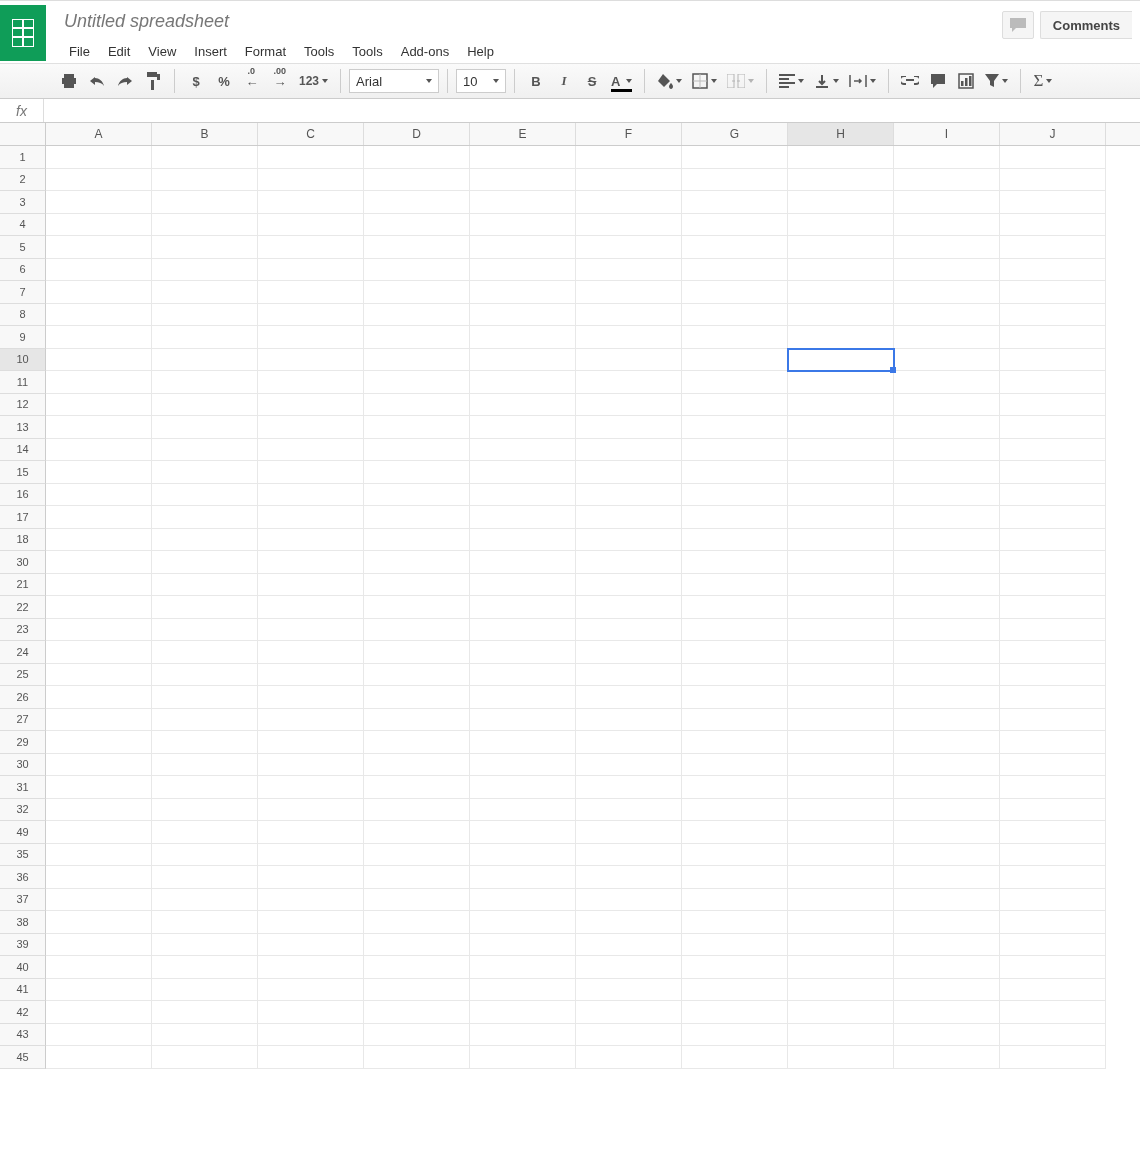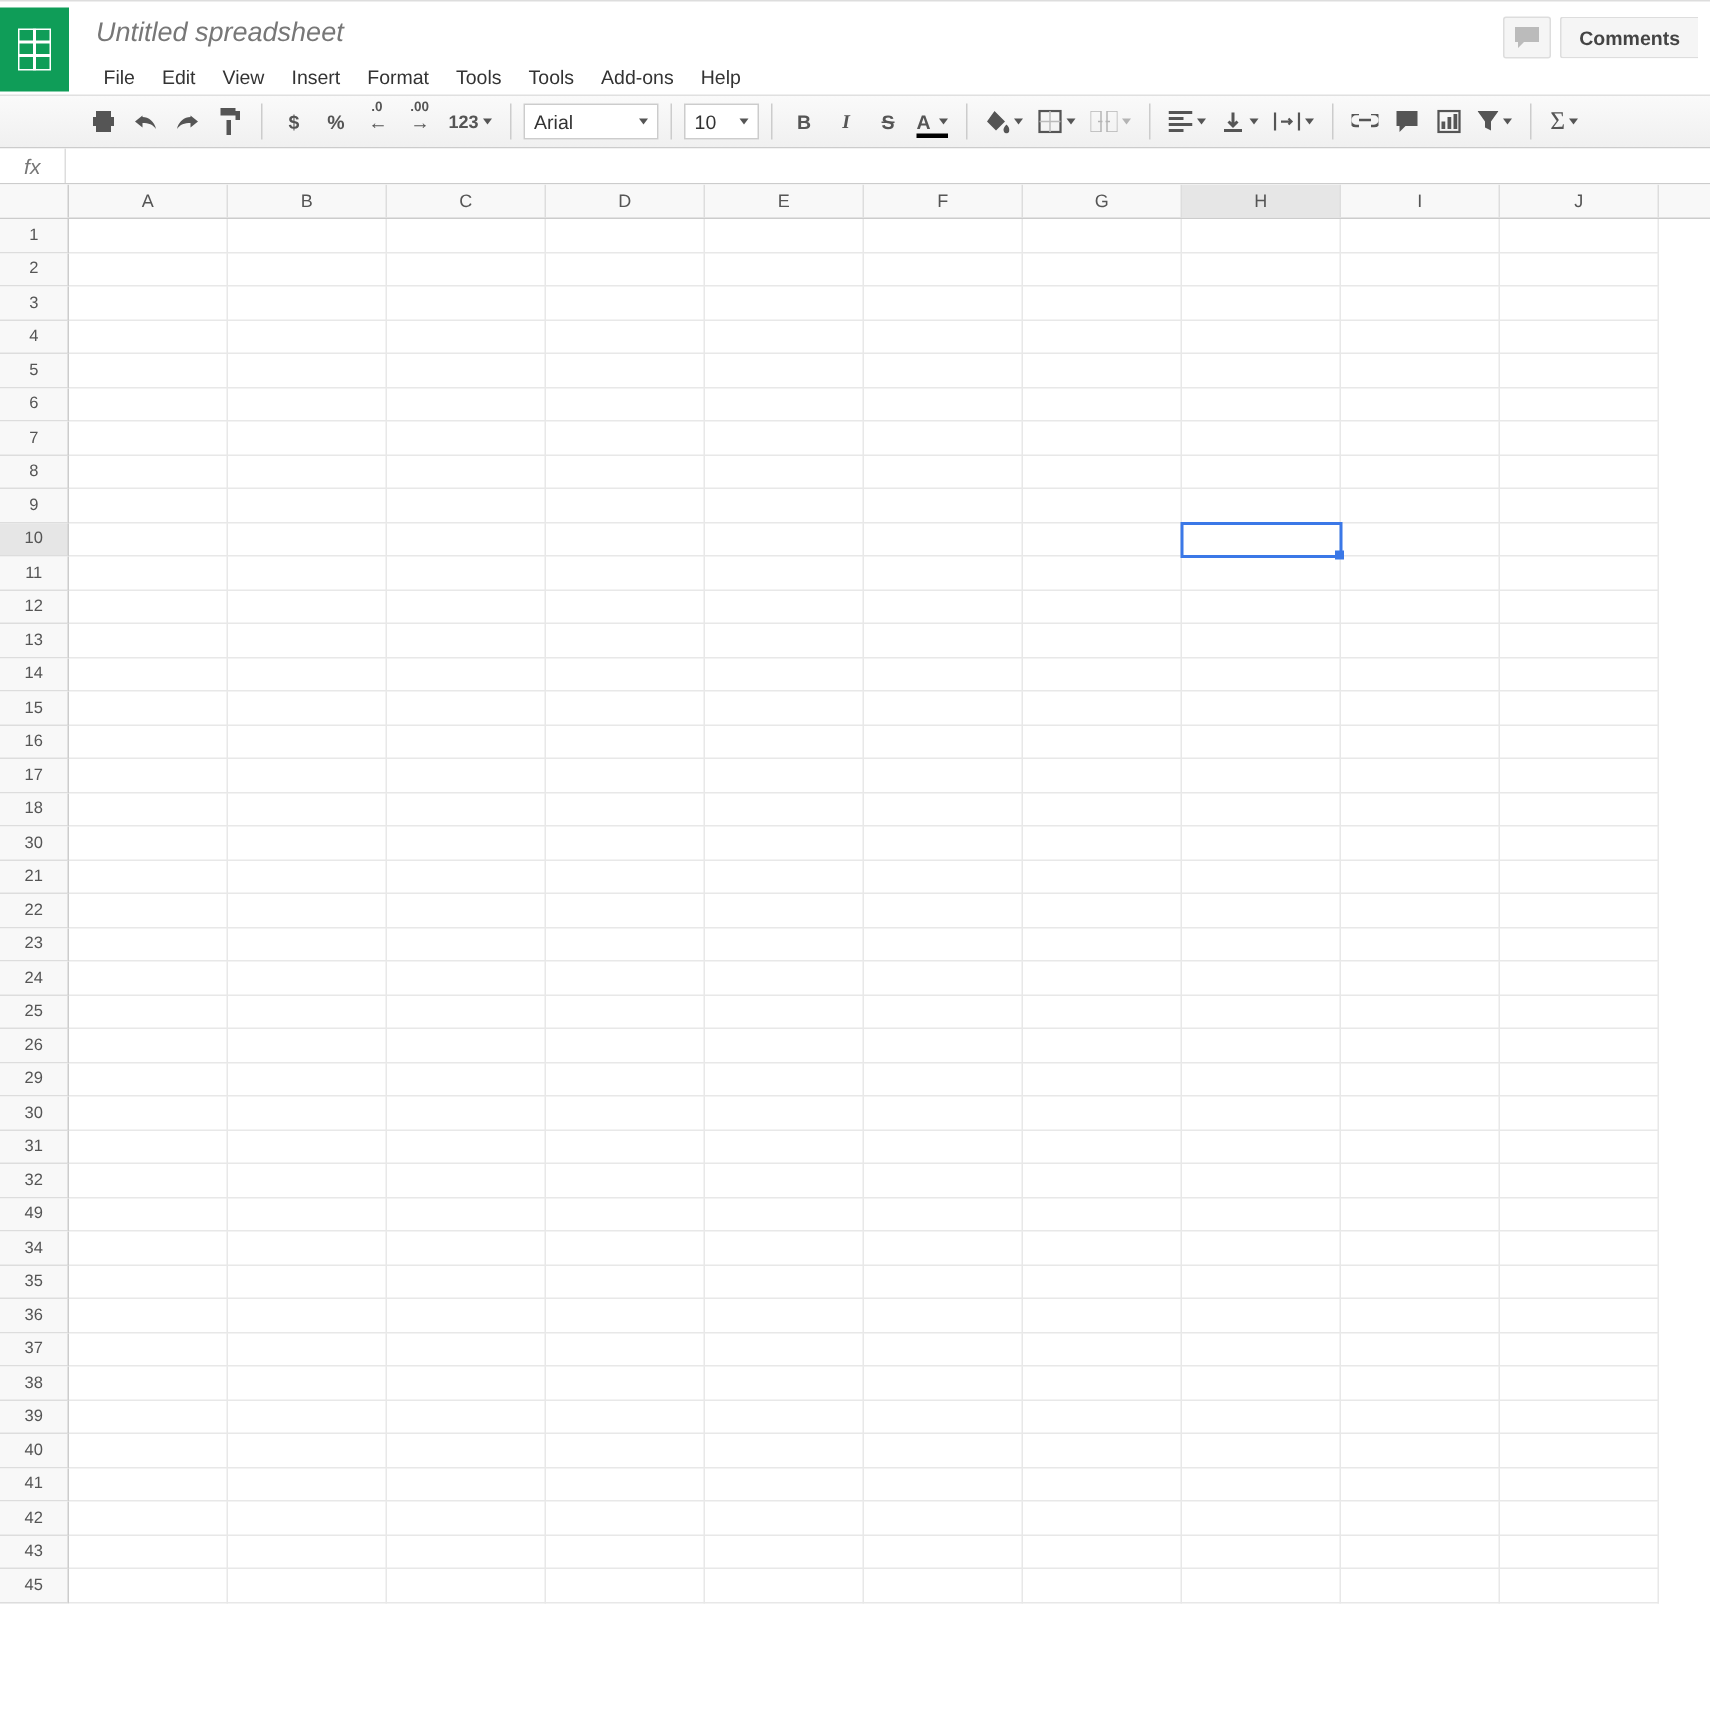--- a/index.html
+++ b/index.html
@@ -548,20 +548,33 @@
           <div class="cell" style="width: 106px;"></div>
           <div class="cell" style="width: 106px;"></div>
           <div class="cell" style="width: 106px;"></div>
           <div class="cell" style="width: 106px;"></div>
           <div class="cell" style="width: 106px;"></div>
           <div class="cell" style="width: 106px;"></div>
           <div class="cell" style="width: 106px;"></div>
           <div class="cell" style="width: 106px;"></div>
         </div>
         <div class="row">
+          <div class="row-h">27</div>
+          <div class="cell" style="width: 106px;"></div>
+          <div class="cell" style="width: 106px;"></div>
+          <div class="cell" style="width: 106px;"></div>
+          <div class="cell" style="width: 106px;"></div>
+          <div class="cell" style="width: 106px;"></div>
+          <div class="cell" style="width: 106px;"></div>
+          <div class="cell" style="width: 106px;"></div>
+          <div class="cell" style="width: 106px;"></div>
+          <div class="cell" style="width: 106px;"></div>
+          <div class="cell" style="width: 106px;"></div>
+        </div>
+        <div class="row">
           <div class="row-h">29</div>
           <div class="cell" style="width: 106px;"></div>
           <div class="cell" style="width: 106px;"></div>
           <div class="cell" style="width: 106px;"></div>
           <div class="cell" style="width: 106px;"></div>
           <div class="cell" style="width: 106px;"></div>
           <div class="cell" style="width: 106px;"></div>
           <div class="cell" style="width: 106px;"></div>
           <div class="cell" style="width: 106px;"></div>
           <div class="cell" style="width: 106px;"></div>
@@ -601,33 +614,20 @@
           <div class="cell" style="width: 106px;"></div>
           <div class="cell" style="width: 106px;"></div>
           <div class="cell" style="width: 106px;"></div>
           <div class="cell" style="width: 106px;"></div>
           <div class="cell" style="width: 106px;"></div>
           <div class="cell" style="width: 106px;"></div>
           <div class="cell" style="width: 106px;"></div>
         </div>
         <div class="row">
           <div class="row-h">49</div>
-          <div class="cell" style="width: 106px;"></div>
-          <div class="cell" style="width: 106px;"></div>
-          <div class="cell" style="width: 106px;"></div>
-          <div class="cell" style="width: 106px;"></div>
-          <div class="cell" style="width: 106px;"></div>
-          <div class="cell" style="width: 106px;"></div>
-          <div class="cell" style="width: 106px;"></div>
-          <div class="cell" style="width: 106px;"></div>
-          <div class="cell" style="width: 106px;"></div>
-          <div class="cell" style="width: 106px;"></div>
-        </div>
-        <div class="row">
-          <div class="row-h">34</div>
           <div class="cell" style="width: 106px;"></div>
           <div class="cell" style="width: 106px;"></div>
           <div class="cell" style="width: 106px;"></div>
           <div class="cell" style="width: 106px;"></div>
           <div class="cell" style="width: 106px;"></div>
           <div class="cell" style="width: 106px;"></div>
           <div class="cell" style="width: 106px;"></div>
           <div class="cell" style="width: 106px;"></div>
           <div class="cell" style="width: 106px;"></div>
           <div class="cell" style="width: 106px;"></div>

